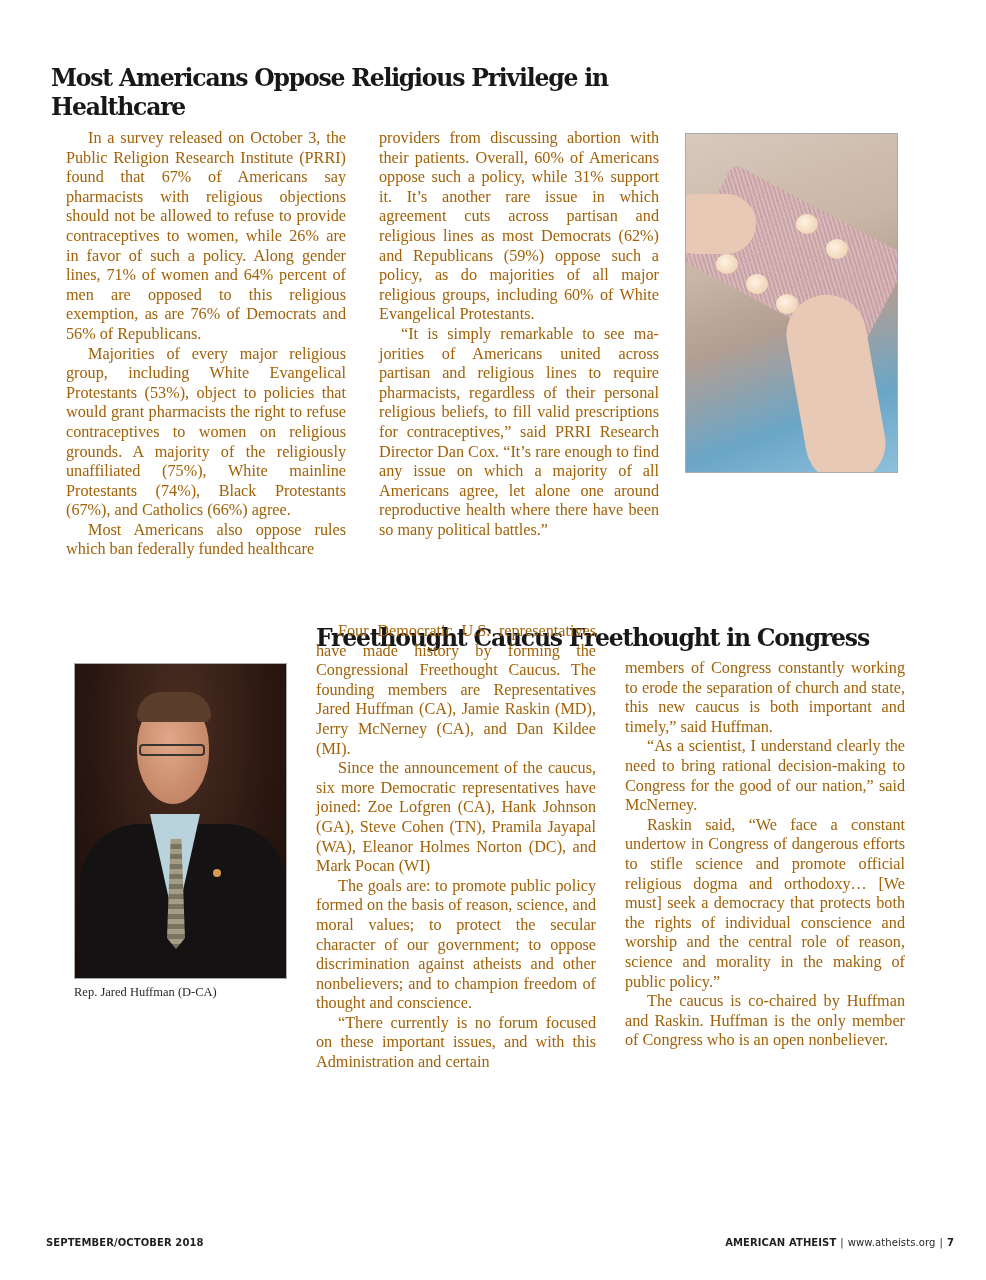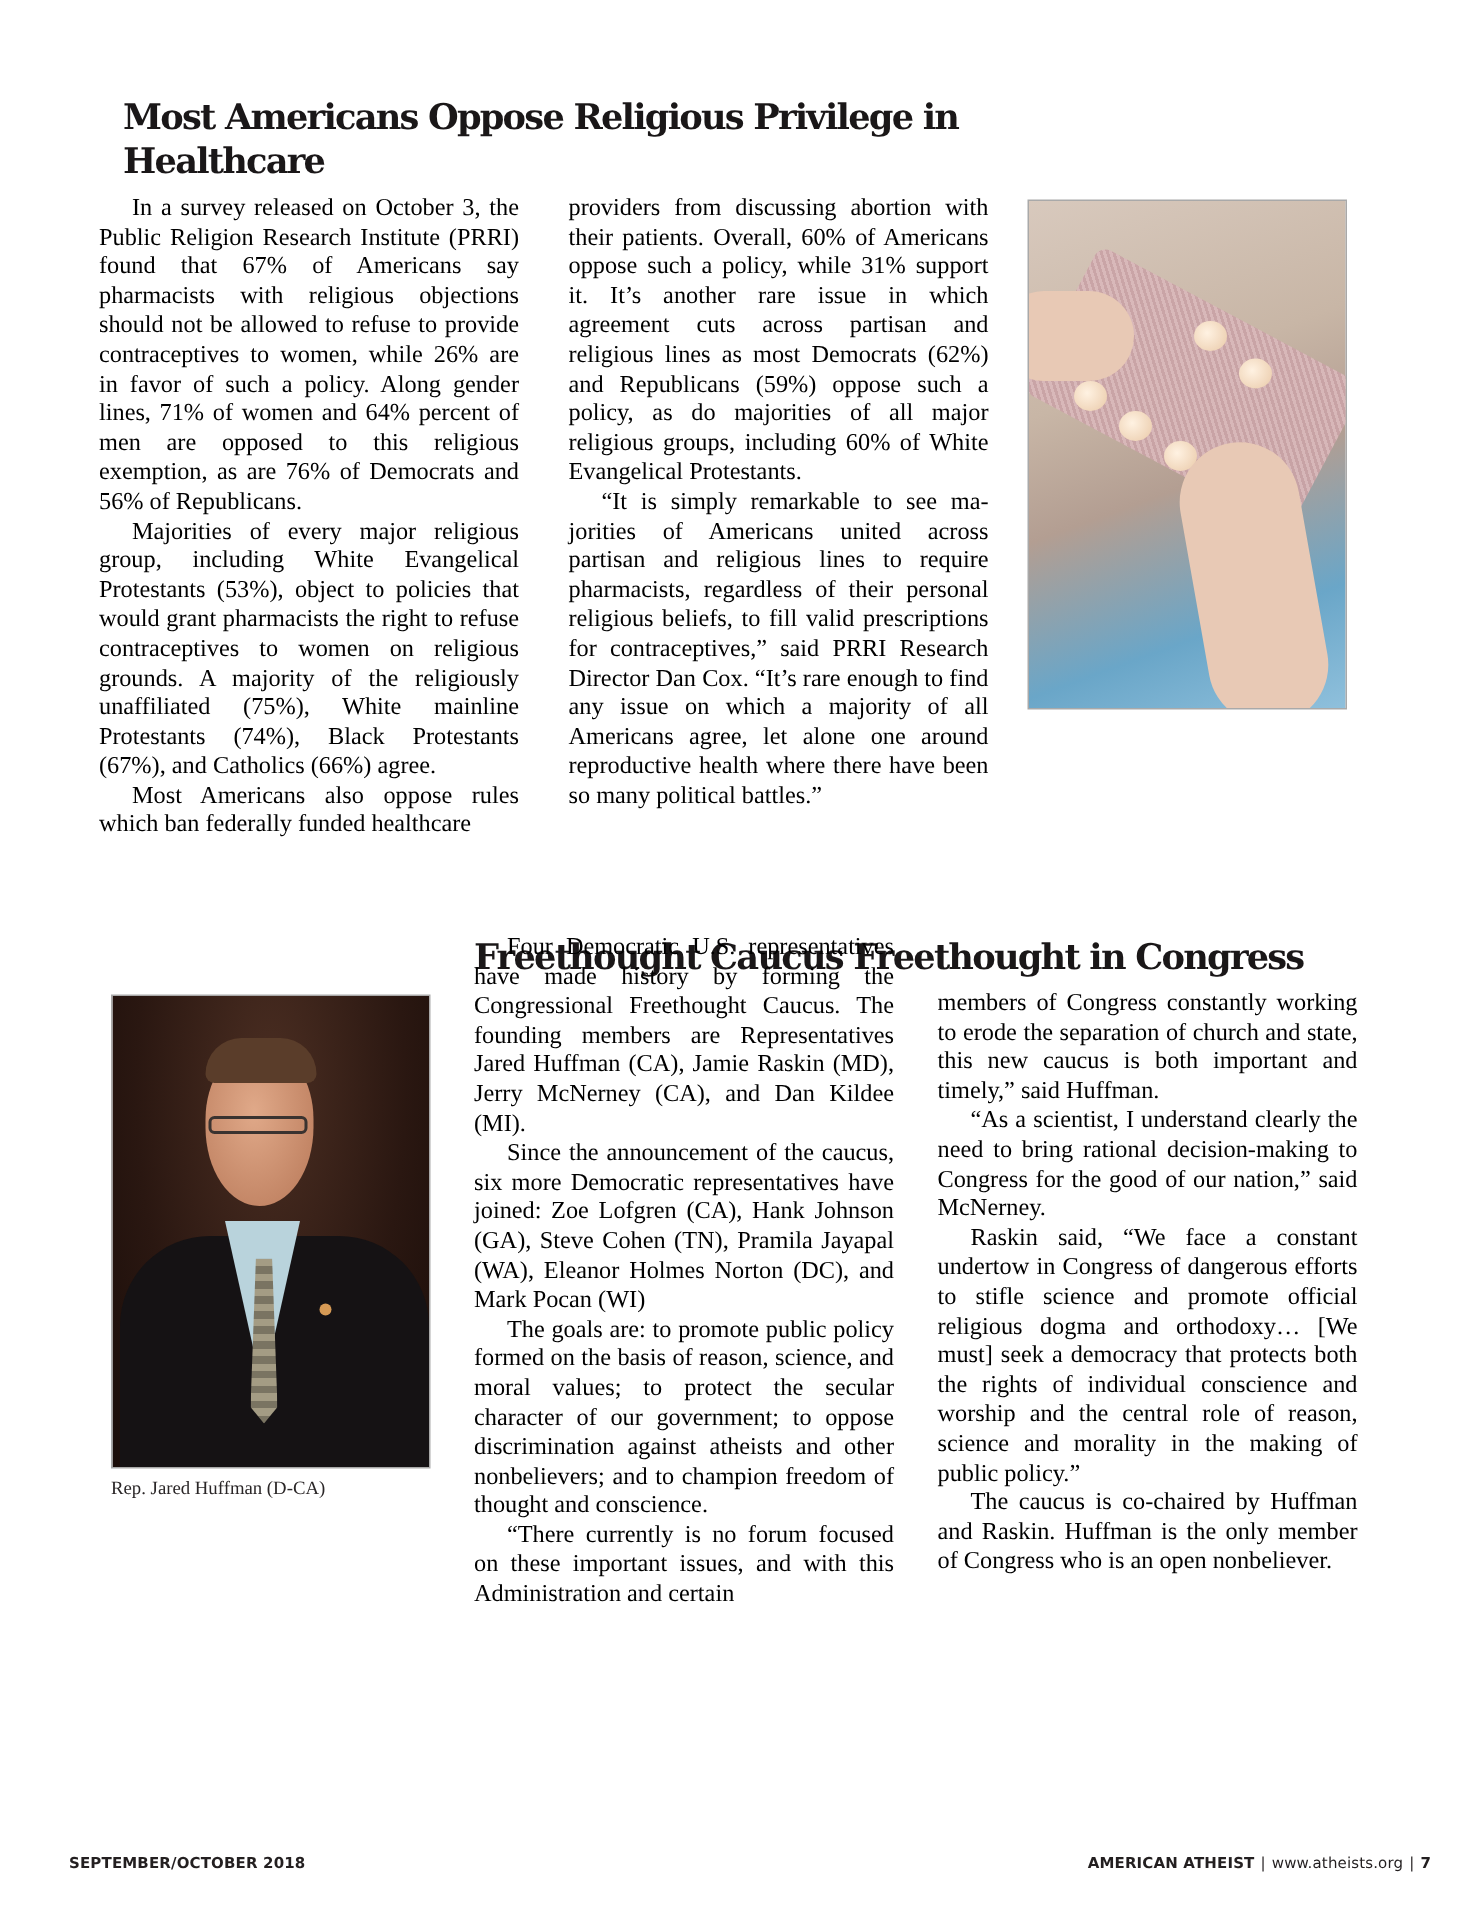--- a/index.html
+++ b/index.html
@@ -6,26 +6,26 @@
   body {
     width: 986px; height: 1280px; background: #ffffff; position: relative; overflow: hidden;
     color: #231f20;
     font-family: "DejaVu Serif", "Liberation Serif", serif;
   }
   .headline {
     position: absolute; margin: 0;
     font-family: "DejaVu Serif", serif; font-weight: bold;
     color: #1a1718; letter-spacing: -1.2px;
   }
-  #h1 { left: 82px; top: 64px; width: 600px; font-size: 23.5px; line-height: 29px; }
+  #h1 { left: 51px; top: 64px; width: 600px; font-size: 23.5px; line-height: 29px; }
   #h2 { left: 316px; top: 624px; width: 600px; font-size: 23.5px; line-height: 29px; }
   .col {
     position: absolute; width: 280px;
     font-family: "Liberation Serif", serif; font-size: 16.2px; line-height: 19.6px;
-    text-align: justify; hyphens: manual; color: #000000;
+    text-align: justify; hyphens: manual; color: #a16207;
   }
   .col p { margin: 0; text-indent: 22px; }
   .col p.noindent { text-indent: 0; }
   #c1 { left: 66px; top: 129px; }
   #c2 { left: 359px; top: 129px; margin-left: 20px; }
   #c3 { left: 316px; top: 622px; }
   #c4 { left: 625px; top: 659px; }
 
   .photo { position: absolute; border: 1px solid #a9a9a9; overflow: hidden; }
   #pill-photo {

